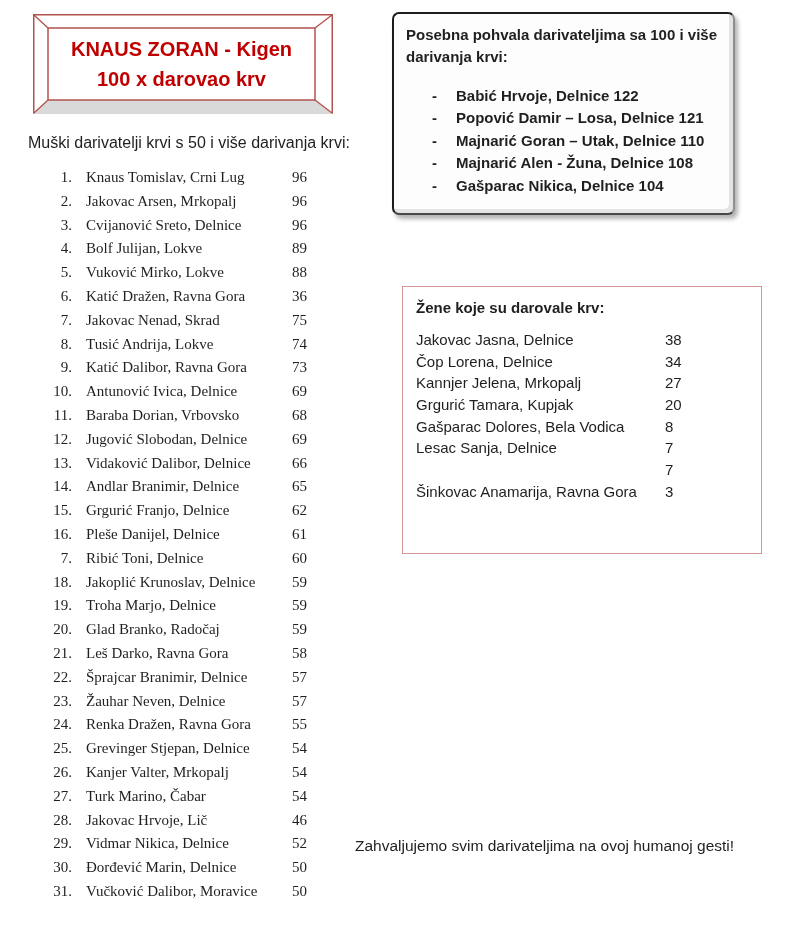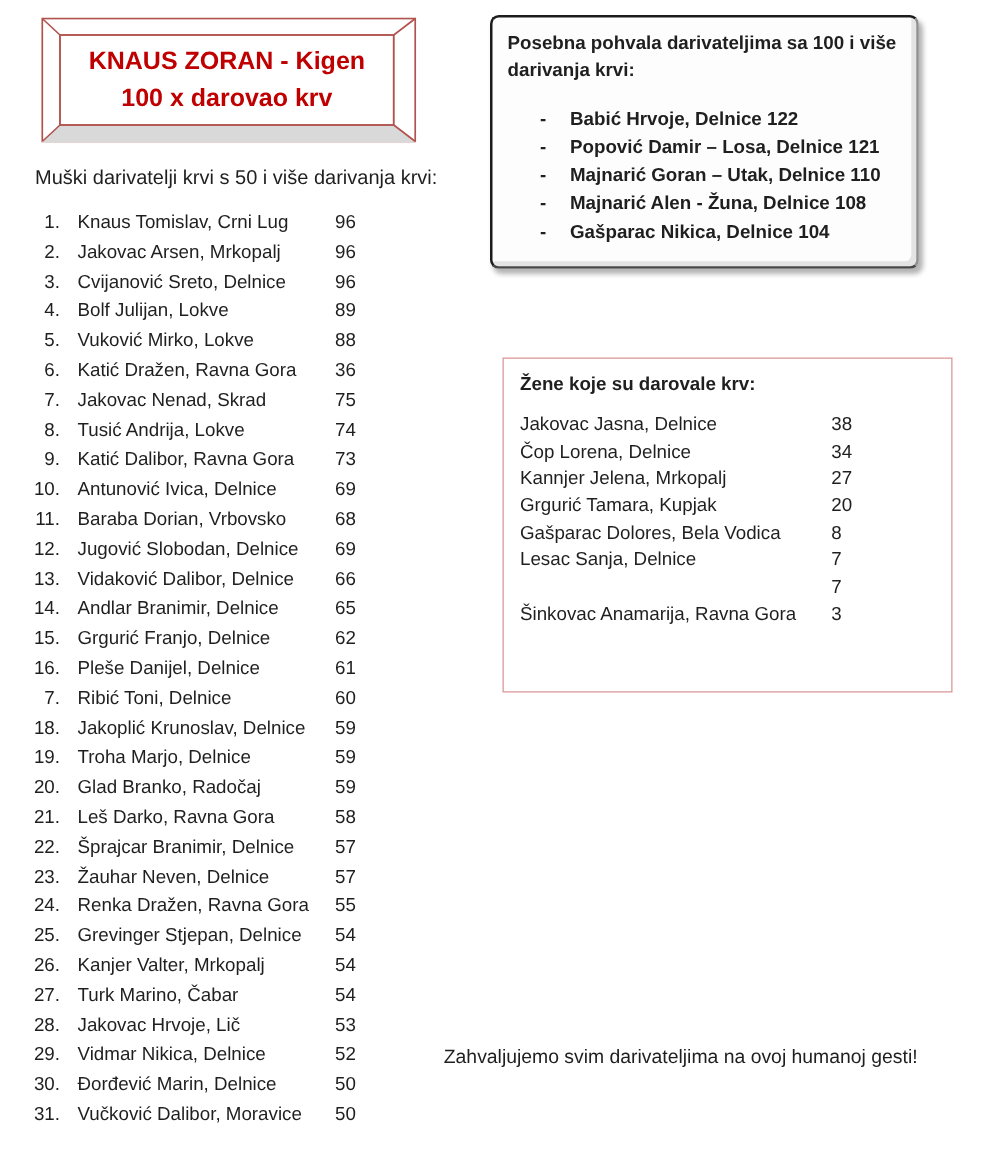--- a/index.html
+++ b/index.html
@@ -34,21 +34,21 @@
   .praise-items { margin-top:17px; }
   .praise-item {
     display:flex; font-weight:bold; font-size:15px; line-height:22.4px;
     white-space:nowrap; padding-left:26px;
   }
   .praise-dash { flex:0 0 24px; width:24px; }
   .praise-text { display:block; max-width:261px; }
 
   
   .male-heading { position:absolute; left:28px; top:133px; font-size:16px; line-height:20px; }
-  .male-list { position:absolute; left:12px; top:166px; width:330px; font-size:15px; }
+  .male-list { position:absolute; left:36px; top:166px; width:330px; font-size:15px;font-family:Liberation Serif, serif; }
   .male-row { position:relative; height:23.8px; line-height:23.8px; white-space:nowrap; }
   .male-num { display:inline-block; width:36px; text-align:right; }
   .male-name { margin-left:14px; }
   .male-count { position:absolute; left:256px; top:0; }
 
   
   .women-box {
     position:absolute; left:402px; top:286px; width:360px; height:268px;
     box-sizing:border-box; background:#ffffff;
     border:1px solid #d99594; padding:10px 13px;
@@ -249,21 +249,21 @@
         <span class="male-count">54</span>
       </div>
 
       <div class="male-row">
         <span class="male-num">27.</span><span class="male-name">Turk Marino, Čabar</span>
         <span class="male-count">54</span>
       </div>
 
       <div class="male-row">
         <span class="male-num">28.</span><span class="male-name">Jakovac Hrvoje, Lič</span>
-        <span class="male-count">53</span>
+        <span class="male-count">46</span>
       </div>
 
       <div class="male-row">
         <span class="male-num">29.</span><span class="male-name">Vidmar Nikica, Delnice</span>
         <span class="male-count">52</span>
       </div>
 
       <div class="male-row">
         <span class="male-num">30.</span><span class="male-name">Đorđević Marin, Delnice</span>
         <span class="male-count">50</span>

